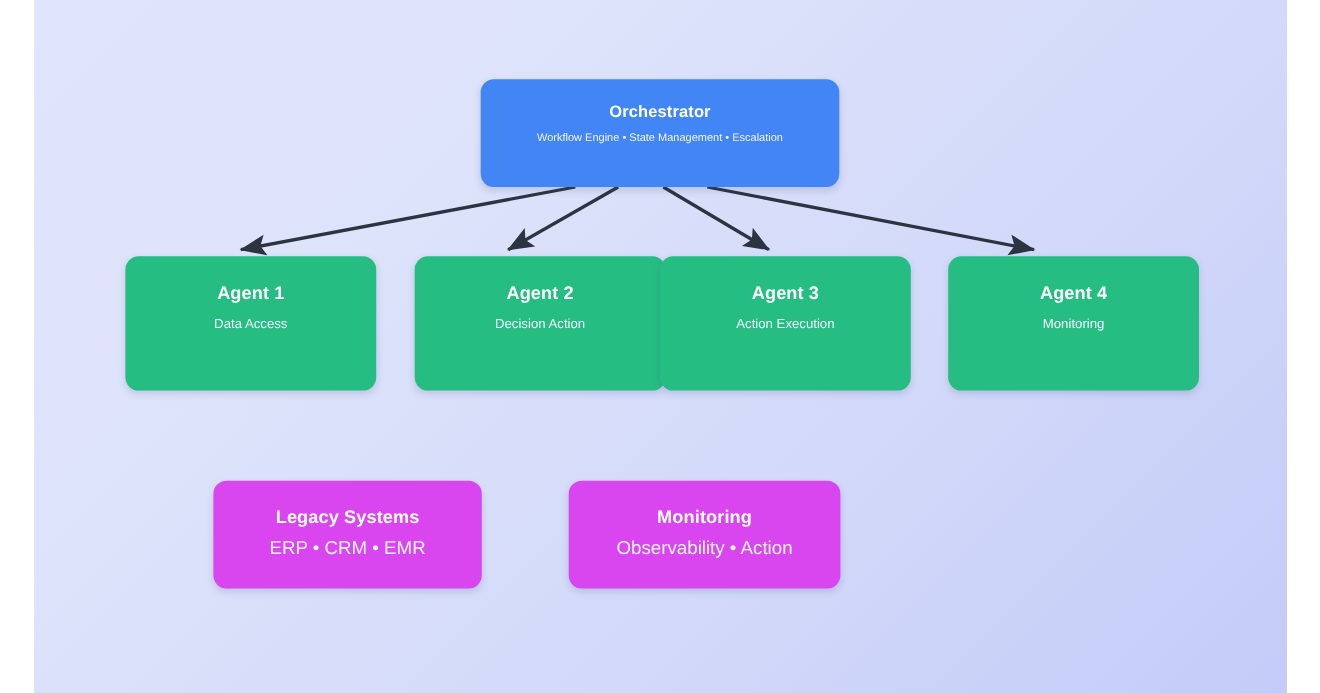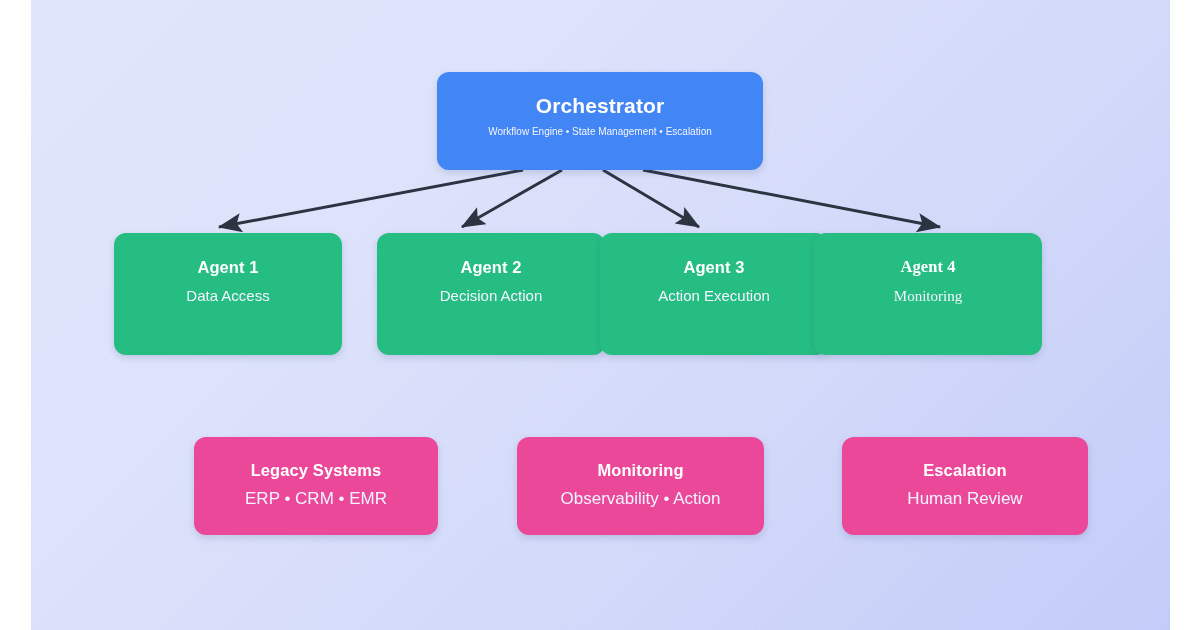--- a/index.html
+++ b/index.html
@@ -71,53 +71,53 @@
   #node-orchestrator {
     left: 437px;
     top: 72px;
     width: 326px;
     height: 98px;
     background: #4285f4;
     justify-content: flex-start;
     padding-top: 22px;
   }
   #node-orchestrator .node-title {
-    font-size: 21px;
+    font-size: 15px;
   }
   #node-orchestrator .node-sub {
     font-size: 10px;
     margin-top: 9px;
   }
 
   
   .node-agent {
     top: 233px;
     width: 228px;
     height: 122px;
     background: #26bd82;
     justify-content: flex-start;
     padding-top: 25px;
   }
   .node-agent .node-title {
     font-size: 16.5px;
   }
   .node-agent .node-sub {
-    font-size: 15px;
+    font-size: 12px;
     margin-top: 11px;
   }
   #node-agent-0 { left: 114px; }
   #node-agent-1 { left: 377px; }
   #node-agent-2 { left: 600px; }
-  #node-agent-3 { left: 814px; font-family: Liberation Serif, serif; }
+  #node-agent-3 { left: 862px; }
 
   
   .node-support {
     top: 437px;
     height: 98px;
-    background: #ec4899;
+    background: #d946ef;
     justify-content: flex-start;
     padding-top: 24px;
   }
   .node-support .node-title {
     font-size: 16.5px;
   }
   .node-support .node-sub {
     font-size: 17px;
     margin-top: 10px;
   }
@@ -167,18 +167,14 @@
   </div>
 
   <div class="node node-support" id="node-support-0">
     <div class="node-title">Legacy Systems</div>
     <div class="node-sub">ERP • CRM • EMR</div>
   </div>
   <div class="node node-support" id="node-support-1">
     <div class="node-title">Monitoring</div>
     <div class="node-sub">Observability • Action</div>
   </div>
-  <div class="node node-support" id="node-support-2">
-    <div class="node-title">Escalation</div>
-    <div class="node-sub">Human Review</div>
-  </div>
 
 </div>
 
 </body></html>

